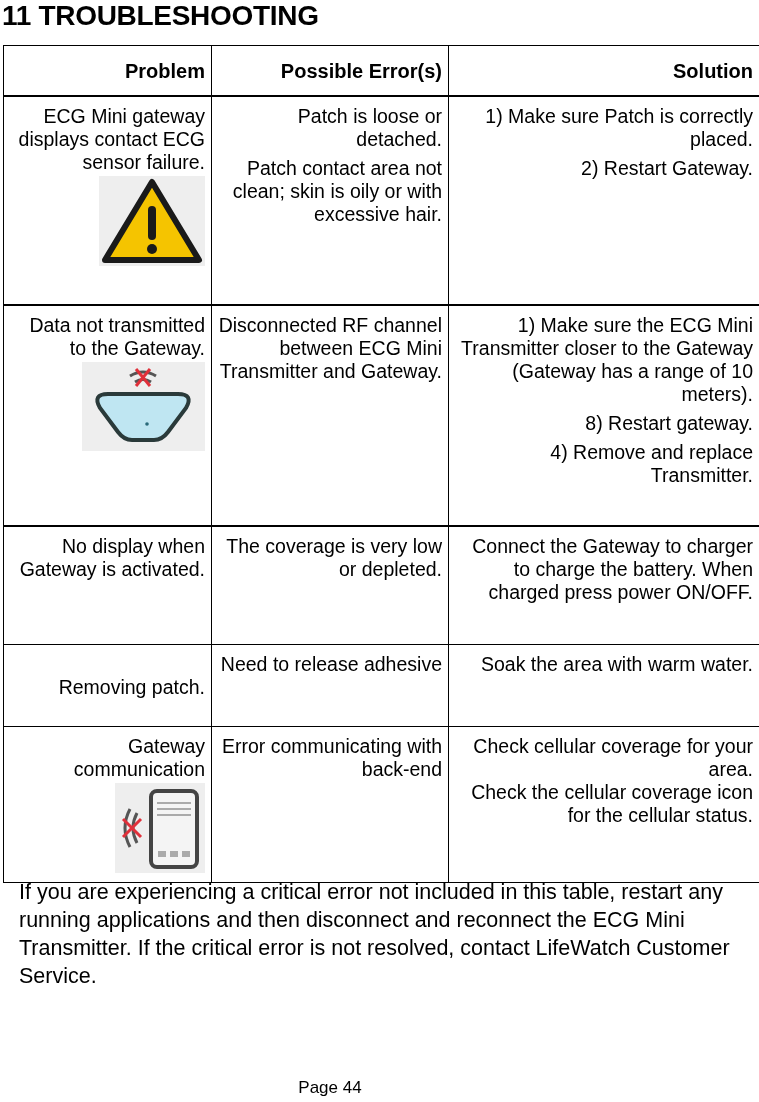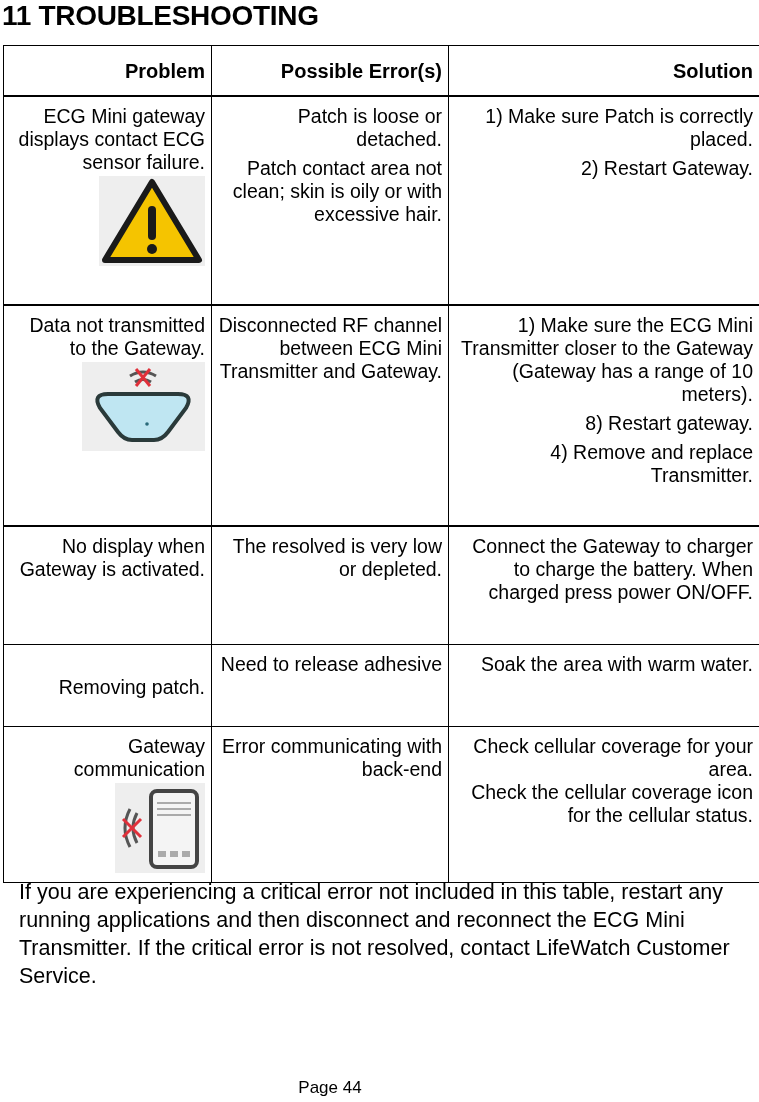--- a/index.html
+++ b/index.html
@@ -80,21 +80,21 @@
       <p>8) Restart gateway.</p>
       <p>4) Remove and replace Transmitter.</p>
     </td>
   </tr>
 
   <tr style="height:118px;">
     <td>
       <span>No display when Gateway is activated.</span>
     </td>
     <td>
-      <p>The resolved is very low or depleted.</p>
+      <p>The coverage is very low or depleted.</p>
     </td>
     <td>
       <p>Connect the Gateway to charger to charge the battery. When charged press power ON/OFF.</p>
     </td>
   </tr>
 
   <tr style="height:68px;">
     <td style="white-space:pre;">
       <span> Removing patch.</span>
     </td>

